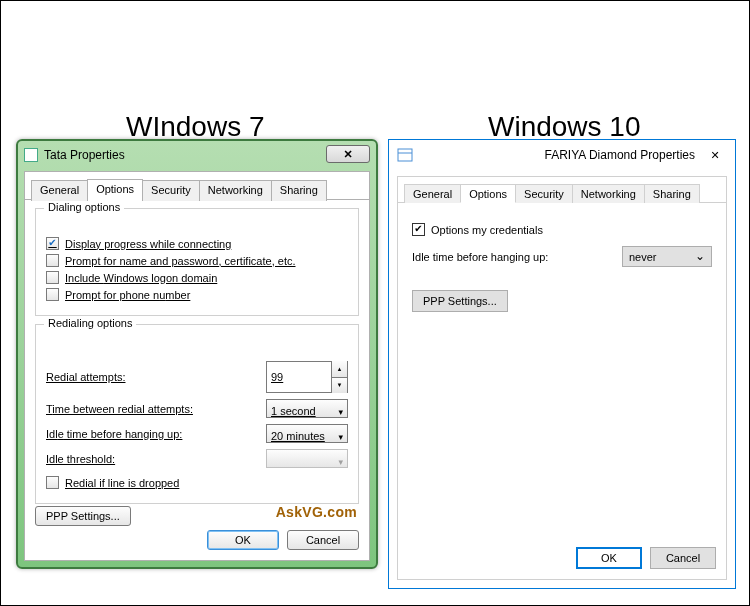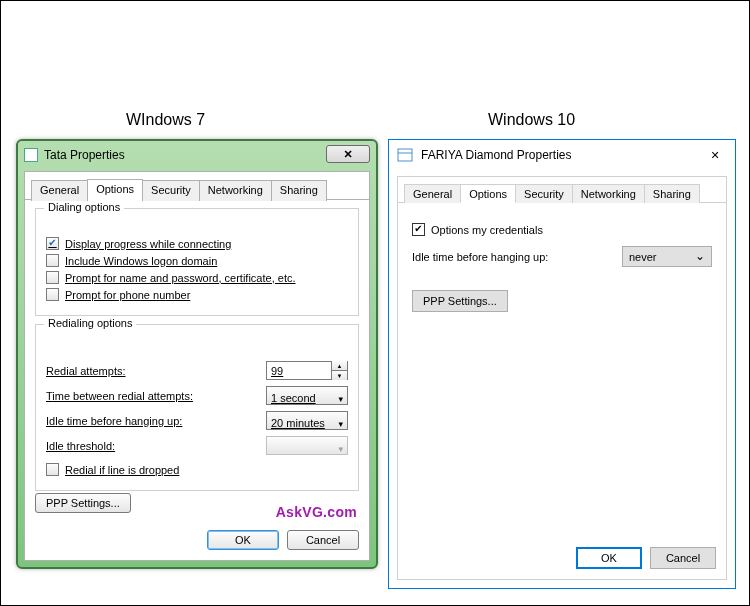--- a/index.html
+++ b/index.html
@@ -1,18 +1,18 @@
 <!DOCTYPE html>
 <html><head>
 <meta charset="utf-8">
 <style>
   * { box-sizing: border-box; font-family: "Segoe UI", Tahoma, sans-serif; font-size: 11px; }
   body { margin: 0; background: #fff; width: 750px; height: 606px; position: relative; overflow: hidden; border: 1px solid #000; }
 
-  .os-label { position: absolute; font-size: 16px; font-weight: 400; color: #000; }
+  .os-label { position: absolute; font-size: 28px; font-weight: 400; color: #000; }
   #lab-w7  { left: 125px; top: 110px; }
   #lab-w10 { left: 487px; top: 110px; }
 
   
   .win7 {
     position: absolute; left: 15px; top: 138px; width: 362px; height: 430px;
     border: 2px solid #3d7a3f; border-radius: 6px;
     background: linear-gradient(180deg,#b5deb1 0%,#9bd29a 50%,#7dc57e 100%);
     box-shadow: 0 0 4px rgba(0,0,0,.3);
   }
@@ -32,42 +32,42 @@
   .tab7:not(.active){ top:2px; }
 
   .group7 { border:1px solid #d0d0d0; margin:8px 10px 6px 10px; padding:24px 10px 10px 10px; position:relative;text-decoration:underline; }
   .group7-title { position:absolute; top:-8px; left:8px; background:#fff; padding:0 4px; }
   .chk-row { margin:4px 0; display:flex; align-items:center; gap:6px; }
   .chk { width:13px; height:13px; border:1px solid #7a7a7a; background:linear-gradient(#fdfdfd,#e6e6e6); display:flex; align-items:center; justify-content:center; }
   .chk.checked::after { content:"✔"; font-size:10px; color:#1b6dc1; position:relative; top:-1px; }
   .lbl u { text-decoration: underline; }
 
   .grid7 { display:grid; grid-template-columns:1fr 82px; row-gap:6px; align-items:center; margin-top:12px; }
-  .spin7 { height:19px; border:1px solid #7a7a7a; background:#fff; display:flex; align-items:center; padding:0 4px; position:relative; }
+  .spin7 { height:32px; border:1px solid #7a7a7a; background:#fff; display:flex; align-items:center; padding:0 4px; position:relative; }
   .spin7 .arrows { position:absolute; right:0; top:-1px; bottom:-1px; width:16px; border-left:1px solid #7a7a7a; display:flex; flex-direction:column; }
   .spin7 .arrows div { flex:1; display:flex; align-items:center; justify-content:center; font-size:6px; background:linear-gradient(#fdfdfd,#e6e6e6); border-bottom:1px solid #7a7a7a; }
   .spin7 .arrows div:last-child{border-bottom:none;}
   .combo7 { height:19px; border:1px solid #7a7a7a; background:linear-gradient(#fdfdfd,#e6e6e6); display:flex; align-items:flex-end; padding:0 4px; position:relative; }
   .combo7::after { content:"▾"; position:absolute; right:4px; font-size:9px; }
   .combo7.disabled { color:#a0a0a0; border-color:#c0c0c0; }
 
   .btn7 { border:1px solid #7a7a7a; background:linear-gradient(#fdfdfd,#e6e6e6); padding:3px 10px; border-radius:3px; }
   .btn-row7 { position:absolute; right:10px; bottom:10px; display:flex; gap:8px; }
   .btn-row7 .btn7 { width:72px; text-align:center; }
   .btn7.default { border:1px solid #3a8fd9; box-shadow: inset 0 0 0 1px #7fc0f3; }
   .ppp7 { margin:6px 0 0 10px; }
 
-  .watermark { position:absolute; right:12px; bottom:40px; color:#a21caf; font-size:14px; font-weight:600; letter-spacing:.3px; text-shadow:0 1px 0 #fff; pointer-events:none; }
+  .watermark { position:absolute; right:12px; bottom:40px; color:#a16207; font-size:14px; font-weight:600; letter-spacing:.3px; text-shadow:0 1px 0 #fff; pointer-events:none; }
 
   
   .win10 {
     position: absolute; left: 387px; top: 138px; width: 348px; height: 450px;
     border: 1px solid #0078d7; background:#fff;
   }
-  .win10-titlebar { height:30px; display:flex; align-items:center; padding:0 8px; }
+  .win10-titlebar { height:30px; display:flex; align-items:center; padding:0 8px;text-align:right; }
   .win10-icon { width:16px; height:16px; margin-right:8px; }
   .win10-title { flex:1; font-size:12px; }
   .win10-close { width:40px; height:30px; display:flex; align-items:center; justify-content:center; font-size:13px; margin-right:-8px; }
   .win10-body { position:absolute; left:8px; right:8px; top:36px; bottom:8px; border:1px solid #d0d0d0; background:#fff; }
 
   .tabs10 { display:flex; padding:6px 6px 0 6px; height:26px; border-bottom:1px solid #d0d0d0; }
   .tab10 { padding:3px 8px; border:1px solid #d0d0d0; border-bottom:none; background:#f0f0f0; margin-right:-1px; position:relative; top:1px; }
   .tab10.active { background:#fff; top:1px; z-index:2; border-bottom:1px solid #fff; }
 
   .win10-content { padding:10px 14px; }
@@ -105,25 +105,25 @@
     </div>
 
     <div class="group7">
       <span class="group7-title">Dialing options</span>
       <div class="chk-row">
         <span class="chk checked"></span>
         <span class="lbl"><u>D</u>isplay progress while connecting</span>
       </div>
       <div class="chk-row">
         <span class="chk"></span>
+        <span class="lbl"><u>P</u>rompt for name and password, certificate, etc.</span>
+      </div>
+      <div class="chk-row">
+        <span class="chk"></span>
         <span class="lbl">Include <u>W</u>indows logon domain</span>
-      </div>
-      <div class="chk-row">
-        <span class="chk"></span>
-        <span class="lbl"><u>P</u>rompt for name and password, certificate, etc.</span>
       </div>
       <div class="chk-row">
         <span class="chk"></span>
         <span class="lbl">Prompt for phone n<u>u</u>mber</span>
       </div>
     </div>
 
     <div class="group7">
       <span class="group7-title">Redialing options</span>
       <div class="grid7">

